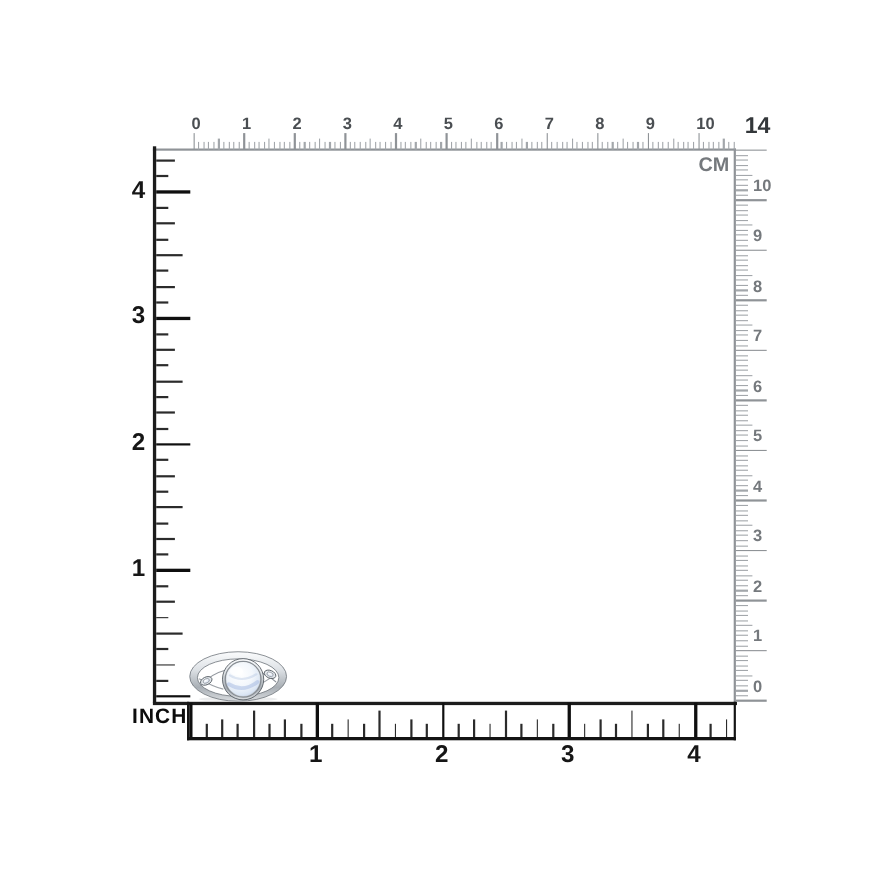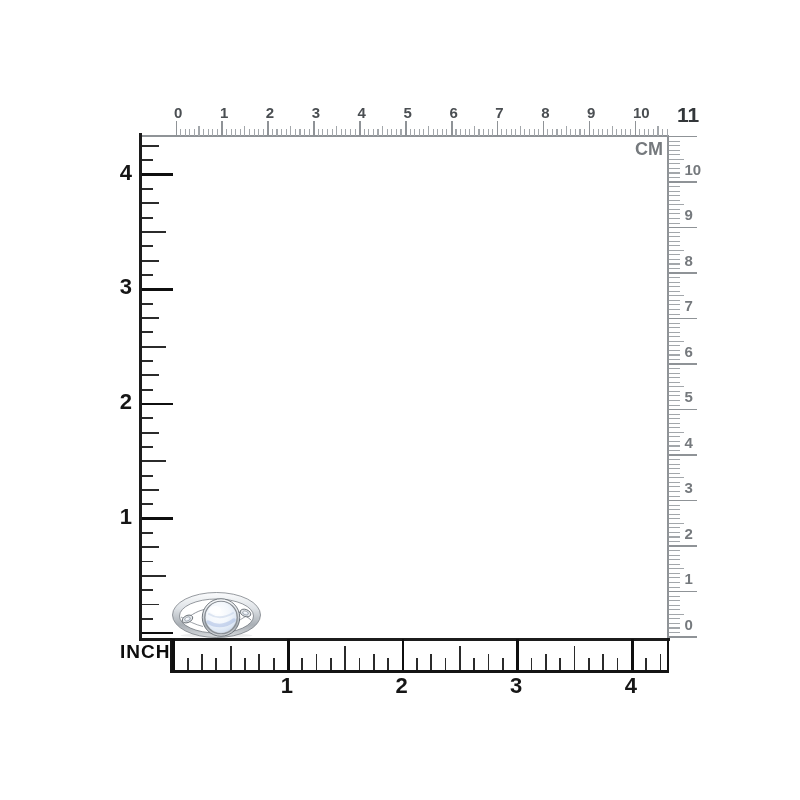--- a/index.html
+++ b/index.html
@@ -28,21 +28,21 @@
 
   <div class="line" style="left:139px;top:134.5px;width:530px;height:2px;background:#8f9397;"></div>
   <div class="line" style="left:666.8px;top:134.5px;width:2.2px;height:504px;background:#8f9397;"></div>
   <div class="line" style="left:139px;top:133px;width:2.6px;height:506px;background:#1c1c1c;"></div>
   <div class="line" style="left:139px;top:638.3px;width:530.5px;height:2.4px;background:#1c1c1c;"></div>
   <div class="line" style="left:169.8px;top:670.4px;width:499.5px;height:3px;background:#141414;"></div>
   <div class="line" style="left:169.8px;top:638.3px;width:2.6px;height:35px;background:#141414;"></div>
   <div class="line" style="left:666.8px;top:638.3px;width:2.6px;height:35px;background:#141414;"></div>
 
   <div class="unit-cm">CM</div>
-  <div class="corner-11">11</div>
+  <div class="corner-11">14</div>
   <div class="unit-inch">INCH</div>
 
   <div id="ruler-top">
       <div class="tick" style="position: absolute; left: 175.5px; top: 121.2px; width: 1.7px; height: 15px; background: rgb(143, 147, 151);"></div>
       <div class="tick" style="position: absolute; left: 180.09px; top: 128.7px; width: 1.1px; height: 7.5px; background: rgb(163, 167, 171);"></div>
       <div class="tick" style="position: absolute; left: 184.68px; top: 128.7px; width: 1.1px; height: 7.5px; background: rgb(163, 167, 171);"></div>
       <div class="tick" style="position: absolute; left: 189.27px; top: 128.7px; width: 1.1px; height: 7.5px; background: rgb(163, 167, 171);"></div>
       <div class="tick" style="position: absolute; left: 193.86px; top: 128.7px; width: 1.1px; height: 7.5px; background: rgb(163, 167, 171);"></div>
       <div class="tick" style="position: absolute; left: 198.45px; top: 125.7px; width: 1.1px; height: 10.5px; background: rgb(163, 167, 171);"></div>
       <div class="tick" style="position: absolute; left: 203.04px; top: 128.7px; width: 1.1px; height: 7.5px; background: rgb(163, 167, 171);"></div>

